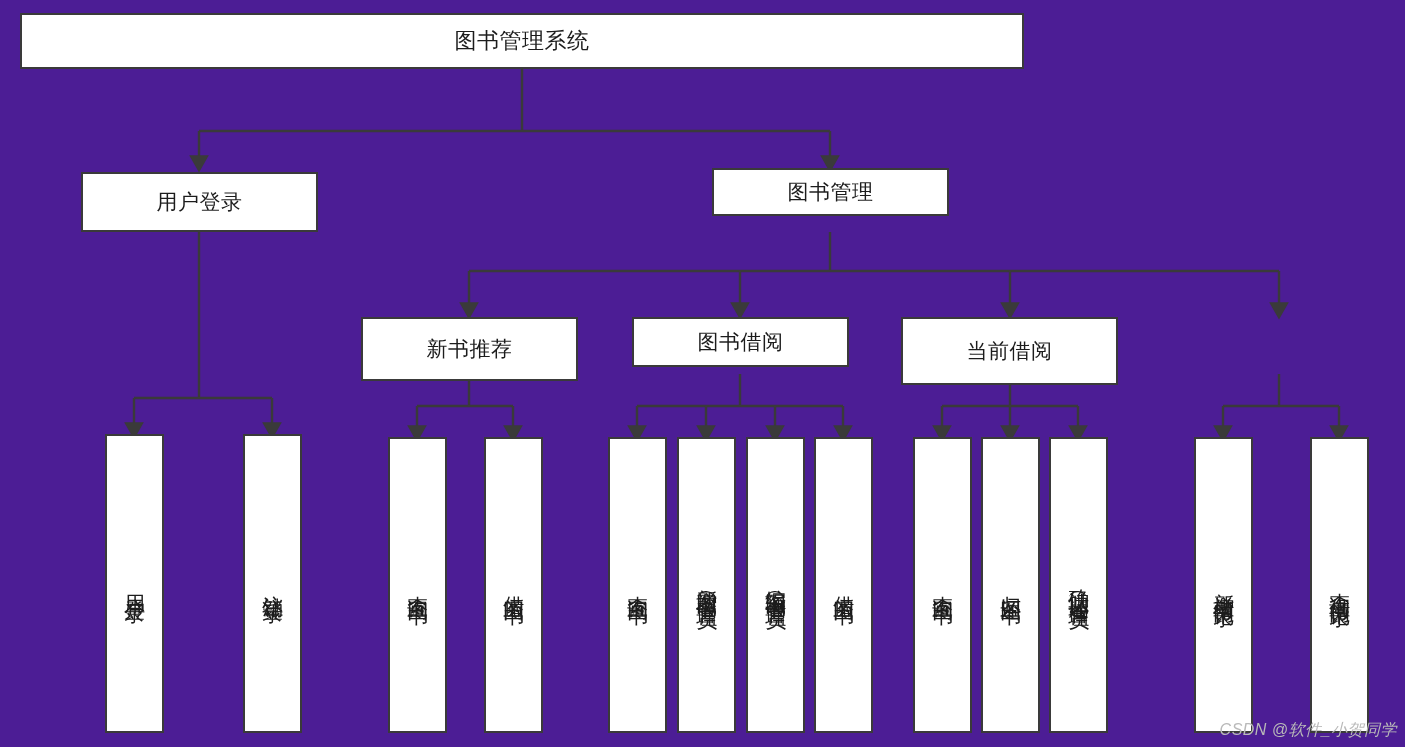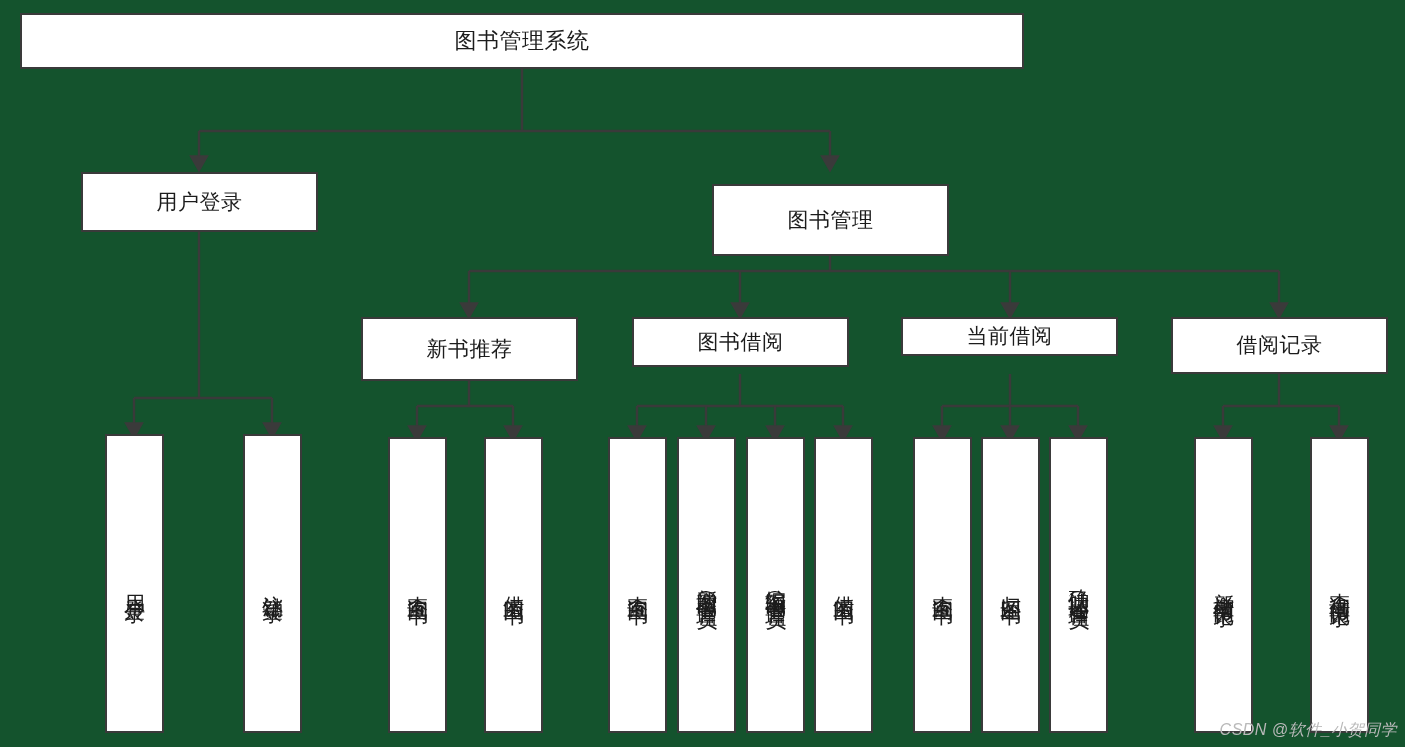--- a/index.html
+++ b/index.html
@@ -8,21 +8,21 @@
     padding: 0;
     background: #ffffff;
   }
   body {
     font-family: "Liberation Sans", "DejaVu Sans", sans-serif;
   }
   #diagram-root {
     position: relative;
     width: 1405px;
     height: 747px;
-    background: #14532d;
+    background: #4c1d95;
     overflow: hidden;
   }
   #edge-layer {
     position: absolute;
     left: 0;
     top: 0;
     width: 1405px;
     height: 747px;
     pointer-events: none;
   }
@@ -133,39 +133,36 @@
   </svg>
 
   <div class="node horiz root" style="left:20px; top:13px; width:1004px; height:56px;">
     <span class="node-label">图书管理系统</span>
   </div>
 
   <div class="node horiz" style="left:81px; top:172px; width:237px; height:60px;">
     <span class="node-label">用户登录</span>
   </div>
 
-  <div class="node horiz" style="left:712px; top:184px; width:237px; height:72px;">
+  <div class="node horiz" style="left:712px; top:168px; width:237px; height:48px;">
     <span class="node-label">图书管理</span>
   </div>
 
   <div class="node horiz" style="left:361px; top:317px; width:217px; height:64px;">
     <span class="node-label">新书推荐</span>
   </div>
 
   <div class="node horiz" style="left:632px; top:317px; width:217px; height:50px;">
     <span class="node-label">图书借阅</span>
   </div>
 
-  <div class="node horiz" style="left:901px; top:317px; width:217px; height:39px;">
+  <div class="node horiz" style="left:901px; top:317px; width:217px; height:68px;">
     <span class="node-label">当前借阅</span>
   </div>
 
-  <div class="node horiz" style="left:1171px; top:317px; width:217px; height:57px;">
-    <span class="node-label">借阅记录</span>
-  </div>
 
   <div class="node vert" style="left:105px; top:434px; width:59px; height:299px;">
     <span class="node-label">用户登录</span>
   </div>
 
   <div class="node vert" style="left:243px; top:434px; width:59px; height:299px;">
     <span class="node-label">注销登录</span>
   </div>
 
   <div class="node vert" style="left:388px; top:437px; width:59px; height:296px;">

